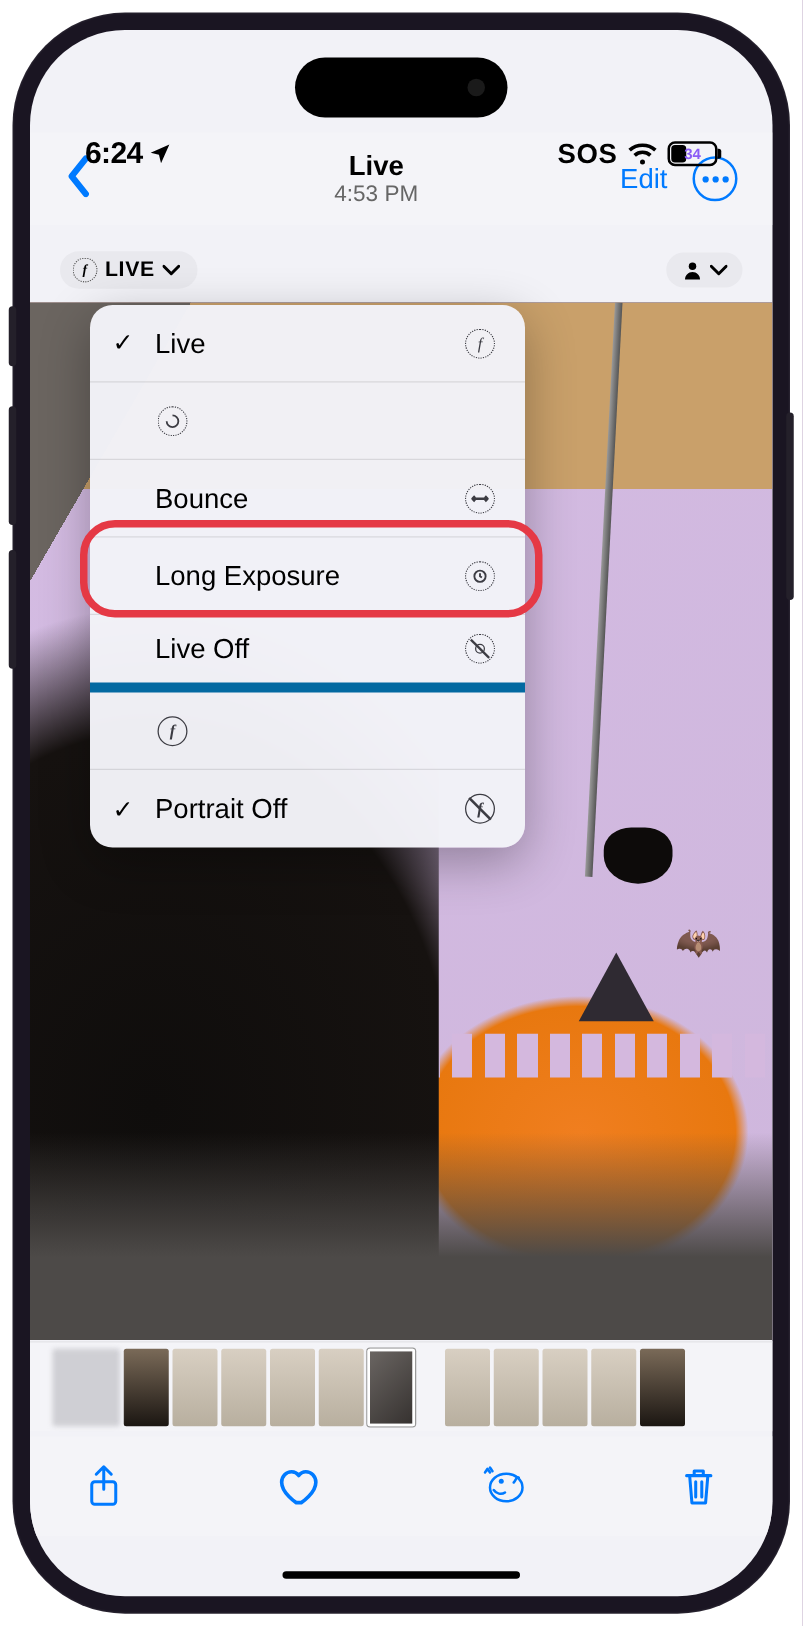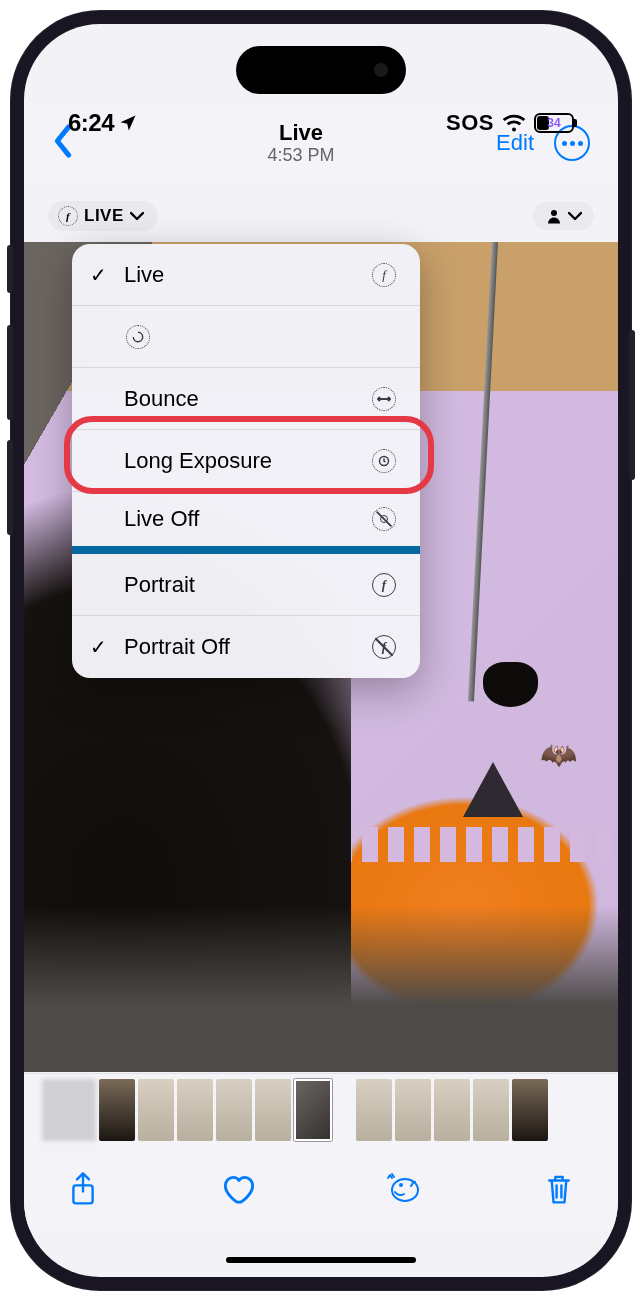--- a/index.html
+++ b/index.html
@@ -481,21 +481,20 @@
               <span class="dotted-circ" style="position:relative">
                 <svg width="22" height="22" viewBox="0 0 24 24" style="position:absolute" stroke="#3c3c43" stroke-width="2">
                   <line x1="4" y1="4" x2="20" y2="20"></line>
                 </svg>
                 <span style="width:8px;height:8px;border:1.5px solid #3c3c43;border-radius:50%"></span>
               </span>
             </span>
         </div>
         <div class="menu-item">
           <span class="check"></span>
-          <span class="menu-label">Portrait</span>
           <span class="menu-icon">
               <span class="solid-circ" style="font-style:italic;font-family:Georgia;font-weight:700">f</span>
             </span>
         </div>
         <div class="menu-item">
           <span class="check">✓</span>
           <span class="menu-label">Portrait Off</span>
           <span class="menu-icon">
               <span class="solid-circ" style="position:relative;font-style:italic;font-family:Georgia;font-weight:700">f<svg width="26" height="26" viewBox="0 0 24 24" style="position:absolute;left:-2px;top:-2px" stroke="#3c3c43" stroke-width="2">
                   <line x1="4" y1="4" x2="20" y2="20"></line>

